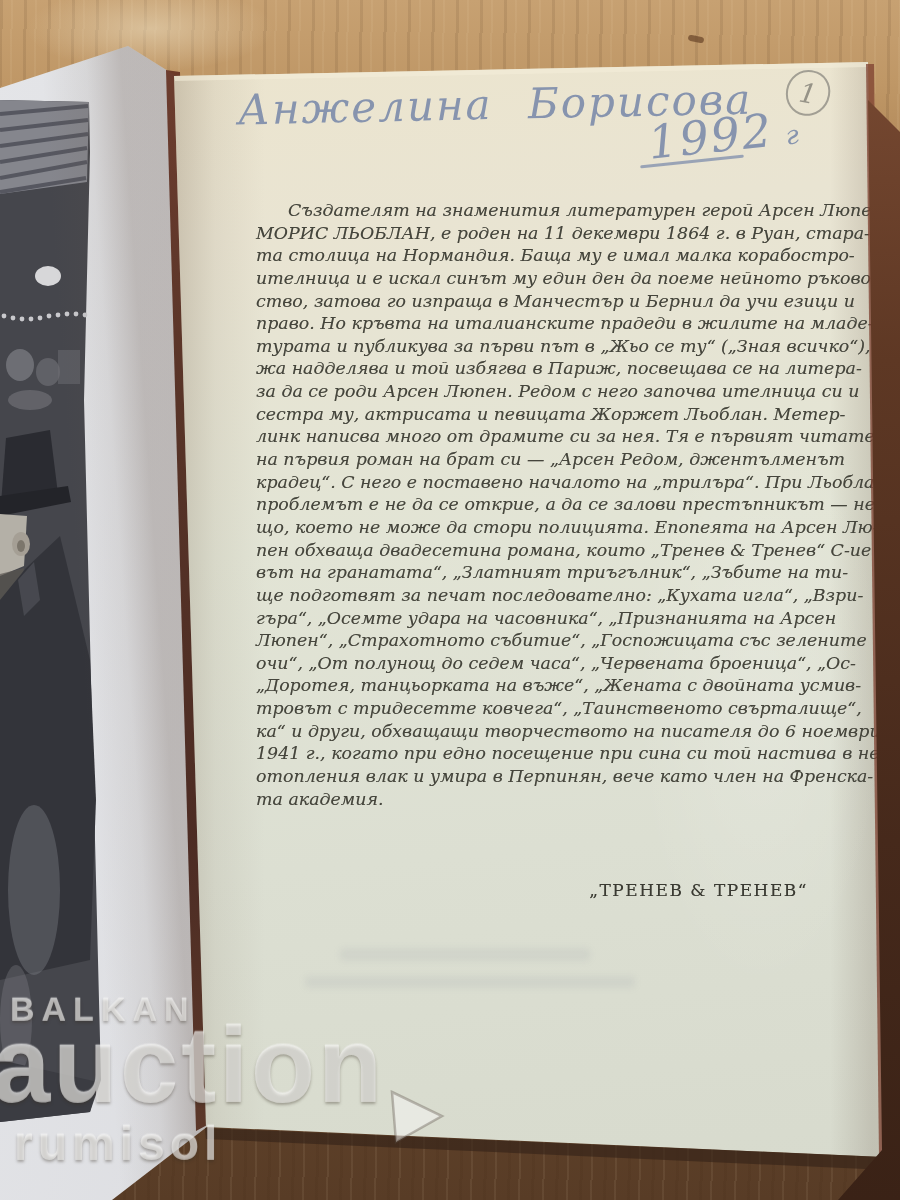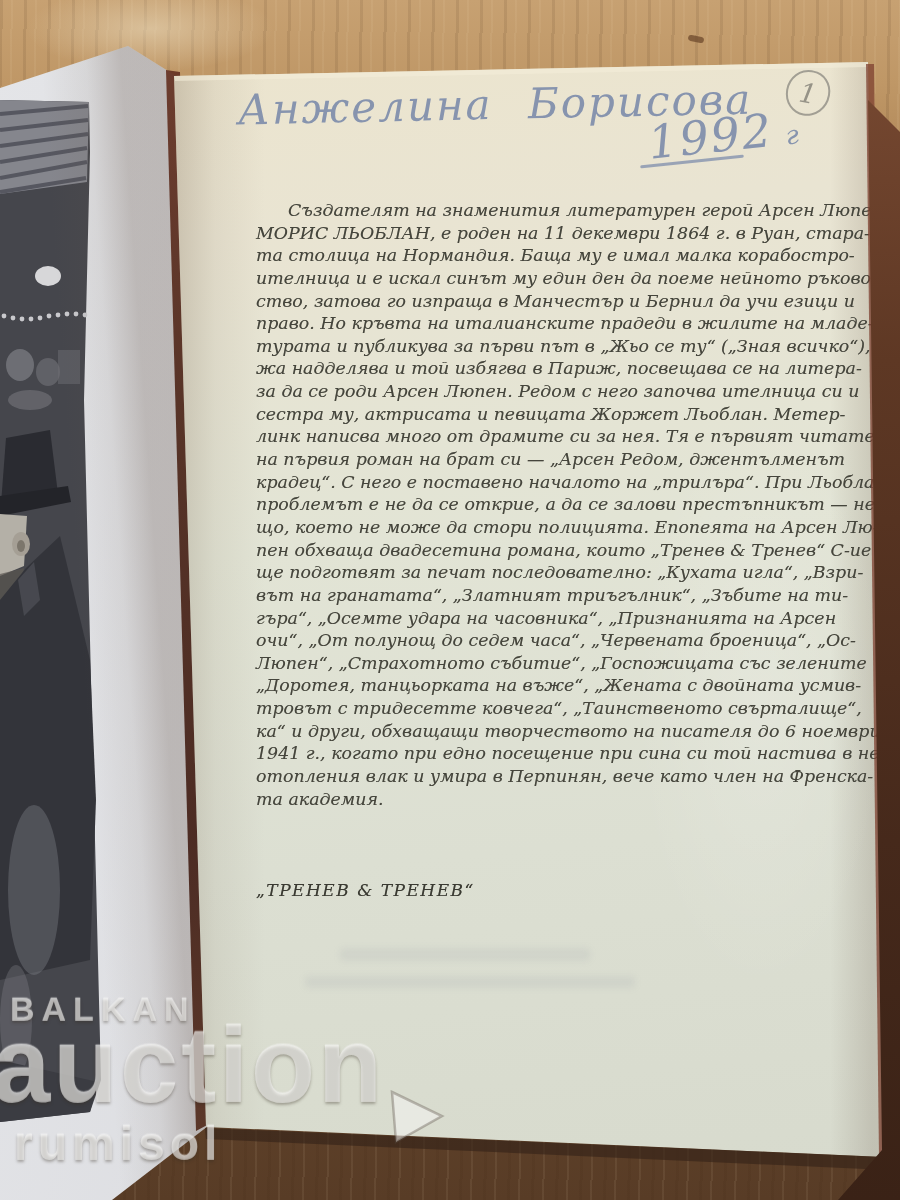--- a/index.html
+++ b/index.html
@@ -70,22 +70,22 @@
     display:flex;align-items:center;justify-content:center;
     color:#88857b;font-style:italic;font-size:27px;}
 
   
   .body-text{left:256px;top:199px;width:552px;color:#45453c;}
   .body-line{font-style:italic;font-size:17.4px;line-height:22.65px;height:22.65px;
     white-space:nowrap;text-align:justify;text-align-last:justify;box-sizing:border-box;
     text-shadow:0 0 .6px rgba(69,69,60,.4);}
   .body-line:first-child{padding-left:32px;}
   .body-line:last-child{text-align-last:left;}
-  .publisher{left:256px;top:880px;width:552px;text-align:left;color:#3a3a32;
-    font-style:italic;font-size:17px;letter-spacing:1.5px;
+  .publisher{left:256px;top:880px;width:552px;text-align:right;color:#3a3a32;
+    font-size:17px;letter-spacing:1.5px;
     text-shadow:0 0 .6px rgba(58,58,50,.5);}
   .showthrough{background:rgba(110,125,140,0.09);filter:blur(3px);border-radius:4px;}
   .st1{left:340px;top:948px;width:250px;height:13px;}
   .st2{left:305px;top:976px;width:330px;height:12px;}
 
   
   .wm{color:rgba(248,248,245,0.52);font-family:"Liberation Sans", sans-serif;font-weight:bold;
     text-shadow:0 2px 3px rgba(55,45,35,0.35), 0 -1px 1px rgba(255,255,255,0.35);
     white-space:nowrap;}
   .wm-balkan{left:10px;top:990px;font-size:34px;letter-spacing:7px;}
@@ -177,25 +177,25 @@
       <div class="body-line">турата и публикува за първи път в „Жьо се ту“ („Зная всичко“),</div>
       <div class="body-line">жа надделява и той избягва в Париж, посвещава се на литера-</div>
       <div class="body-line">за да се роди Арсен Люпен. Редом с него започва ителница си и</div>
       <div class="body-line">сестра му, актрисата и певицата Жоржет Льоблан. Метер-</div>
       <div class="body-line">линк написва много от драмите си за нея. Тя е първият читател</div>
       <div class="body-line">на първия роман на брат си — „Арсен Редом, джентълменът</div>
       <div class="body-line">крадец“. С него е поставено началото на „трилъра“. При Льоблан</div>
       <div class="body-line">проблемът е не да се открие, а да се залови престъпникът — не-</div>
       <div class="body-line">що, което не може да стори полицията. Епопеята на Арсен Лю-</div>
       <div class="body-line">пен обхваща двадесетина романа, които „Тренев &amp; Тренев“ С-ие</div>
+      <div class="body-line">вът на гранатата“, „Златният триъгълник“, „Зъбите на ти-</div>
       <div class="body-line">ще подготвят за печат последователно: „Кухата игла“, „Взри-</div>
-      <div class="body-line">вът на гранатата“, „Златният триъгълник“, „Зъбите на ти-</div>
       <div class="body-line">гъра“, „Осемте удара на часовника“, „Признанията на Арсен</div>
+      <div class="body-line">Люпен“, „Страхотното събитие“, „Госпожицата със зелените</div>
       <div class="body-line">очи“, „От полунощ до седем часа“, „Червената броеница“, „Ос-</div>
-      <div class="body-line">Люпен“, „Страхотното събитие“, „Госпожицата със зелените</div>
       <div class="body-line">„Доротея, танцьорката на въже“, „Жената с двойната усмив-</div>
       <div class="body-line">тровът с тридесетте ковчега“, „Таинственото свърталище“,</div>
       <div class="body-line">ка“ и други, обхващащи творчеството на писателя до 6 ноември</div>
       <div class="body-line">1941 г., когато при едно посещение при сина си той настива в не-</div>
       <div class="body-line">отопления влак и умира в Перпинян, вече като член на Френска-</div>
       <div class="body-line">та академия.</div>
     </div>
 
   <div class="abs publisher">„ТРЕНЕВ &amp; ТРЕНЕВ“</div>
 

